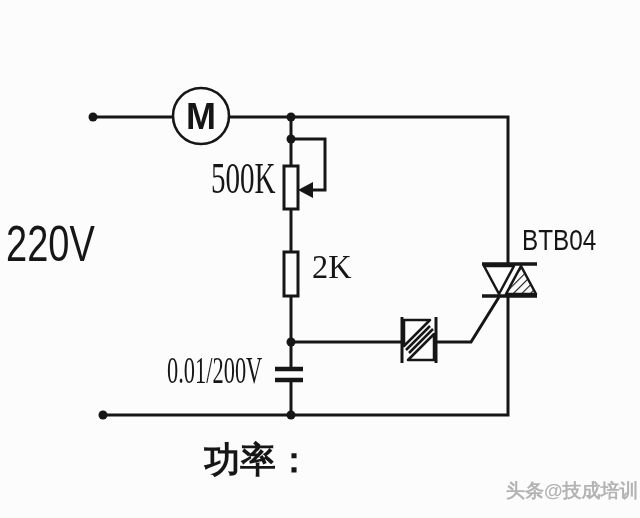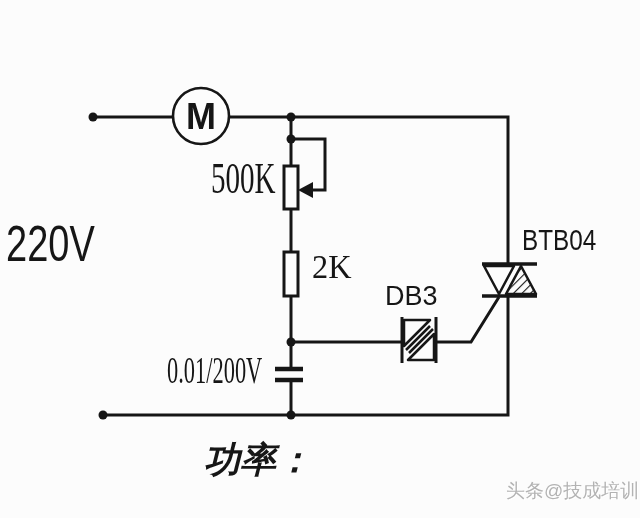--- a/index.html
+++ b/index.html
@@ -26,24 +26,24 @@
   }
   .serif{font-family:"Liberation Serif", serif;}
   .lbl-220v{left:6px;top:219px;font-size:50px;transform:scaleX(.76);}
   .lbl-500k{left:211px;top:157px;font-size:44px;transform:scaleX(.66);}
   .lbl-2k{left:312px;top:250px;font-size:34px;transform:scaleX(.95);}
   .lbl-cap{left:167px;top:351px;font-size:38px;transform:scaleX(.59);}
   .lbl-db3{left:385px;top:283px;font-size:27px;}
   .lbl-btb04{left:522px;top:225px;font-size:30px;transform:scaleX(.81);}
   .lbl-power{
     left:204px;top:442px;font-size:36px;font-weight:bold;
-    display:flex;gap:14px;align-items:baseline;font-style:italic;
+    display:flex;gap:14px;align-items:baseline;
   }
   .watermark{
-    left:506px;top:481px;font-size:19px;font-weight:normal;
+    left:506px;top:481px;font-size:19px;font-weight:bold;
     color:var(--wm);
     text-shadow:1px 1px 0 #ffffff;
   }
 
   .wire{stroke:var(--wire);stroke-width:3;fill:none;}
   .bar{stroke:var(--wire);fill:none;}
   .dot{fill:var(--wire);stroke:none;}
   .body-white{fill:#fdfdfd;stroke:var(--wire);}
   .tri{stroke:var(--wire);stroke-width:2.5;stroke-linejoin:round;}
   .m-text{
@@ -120,21 +120,20 @@
   </svg>
 
   <div class="lbl lbl-220v">220V</div>
 
   <div class="lbl lbl-500k serif">500K</div>
 
   <div class="lbl lbl-2k serif">2K</div>
 
   <div class="lbl lbl-cap serif">0.01/200V</div>
 
-  <div class="lbl lbl-db3">DB3</div>
 
   <div class="lbl lbl-btb04">BTB04</div>
 
   <div class="lbl lbl-power">
     <span>功率：</span>
   </div>
 
   <div class="lbl watermark">头条@技成培训</div>
 
 </div>

